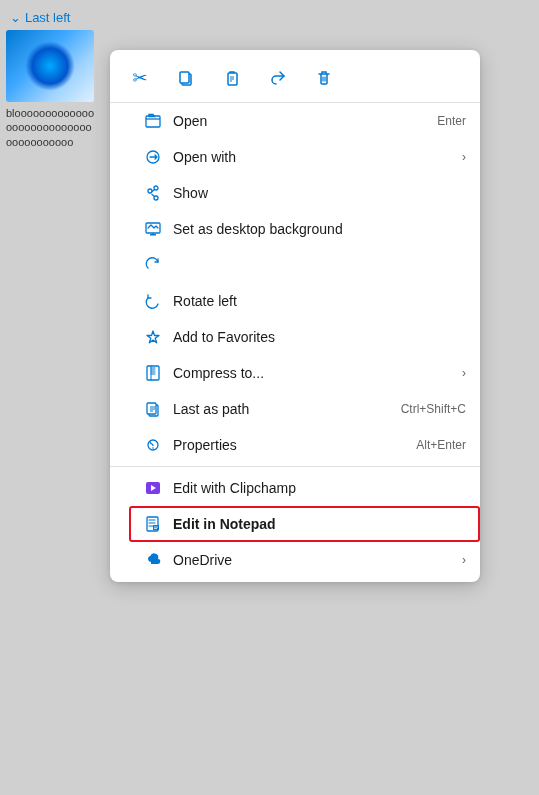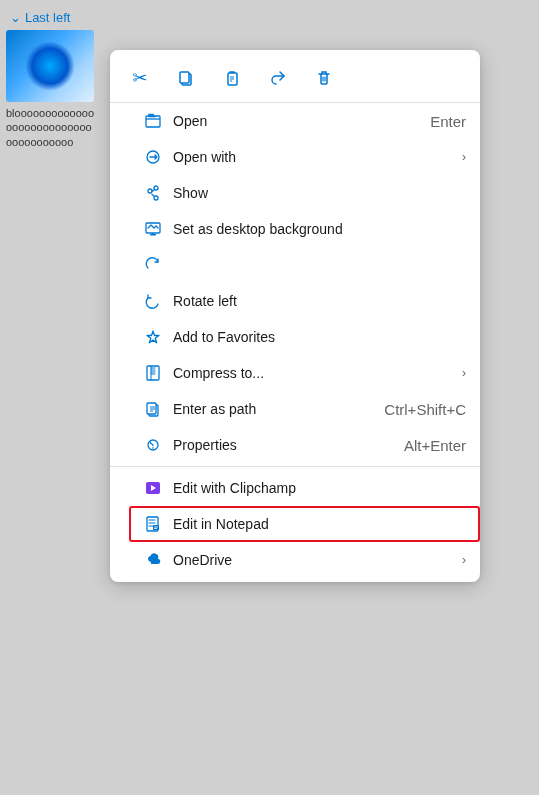--- a/index.html
+++ b/index.html
@@ -114,41 +114,42 @@
       position: relative;
       min-height: 36px;
       margin-left: 19px;
     }
 
     .menu-item.highlighted {
       background: #fff;
       outline: 2px solid #e81123;
       outline-offset: -2px;
       border-radius: 3px;
+      font-weight: bold;
     }
 
     .menu-item-icon {
       width: 20px;
       height: 20px;
       margin-right: 10px;
       display: flex;
       align-items: center;
       justify-content: center;
       font-size: 16px;
       flex-shrink: 0;
     }
 
     .menu-item-label {
       flex: 1;
       color: #1a1a1a;
     }
 
     .menu-item-shortcut {
       color: #666;
-      font-size: 15px;
+      font-size: 12px;
       margin-left: auto;
     }
 
     .menu-item-arrow {
       color: #666;
       font-size: 12px;
       margin-left: 8px;
     }
 
     .menu-divider {
@@ -295,21 +296,21 @@
     </div>
 
     <div class="menu-item">
       <div class="menu-item-icon">
         <svg width="16" height="16" viewBox="0 0 16 16" fill="none">
           <rect x="4" y="4" width="9" height="11" rx="1" stroke="#0078d4" stroke-width="1.3" fill="none"></rect>
           <rect x="2" y="2" width="9" height="11" rx="1" stroke="#0078d4" stroke-width="1.3" fill="white"></rect>
           <path d="M5 6h5M5 8h5M5 10h3" stroke="#0078d4" stroke-width="1"></path>
         </svg>
       </div>
-      <span class="menu-item-label">Enter as path</span>
+      <span class="menu-item-label">Last as path</span>
       <span class="menu-item-shortcut">Ctrl+Shift+C</span>
     </div>
 
     <div class="menu-item">
       <div class="menu-item-icon">
         <svg width="16" height="16" viewBox="0 0 16 16" fill="none">
           <circle cx="8" cy="8" r="5" stroke="#0078d4" stroke-width="1.3" fill="none"></circle>
           <path d="M5.5 5.5C5.5 7.5 8 6.5 8 8.5" stroke="#0078d4" stroke-width="1.3" stroke-linecap="round" fill="none"></path>
           <circle cx="8" cy="11" r="0.8" fill="#0078d4"></circle>
         </svg>

